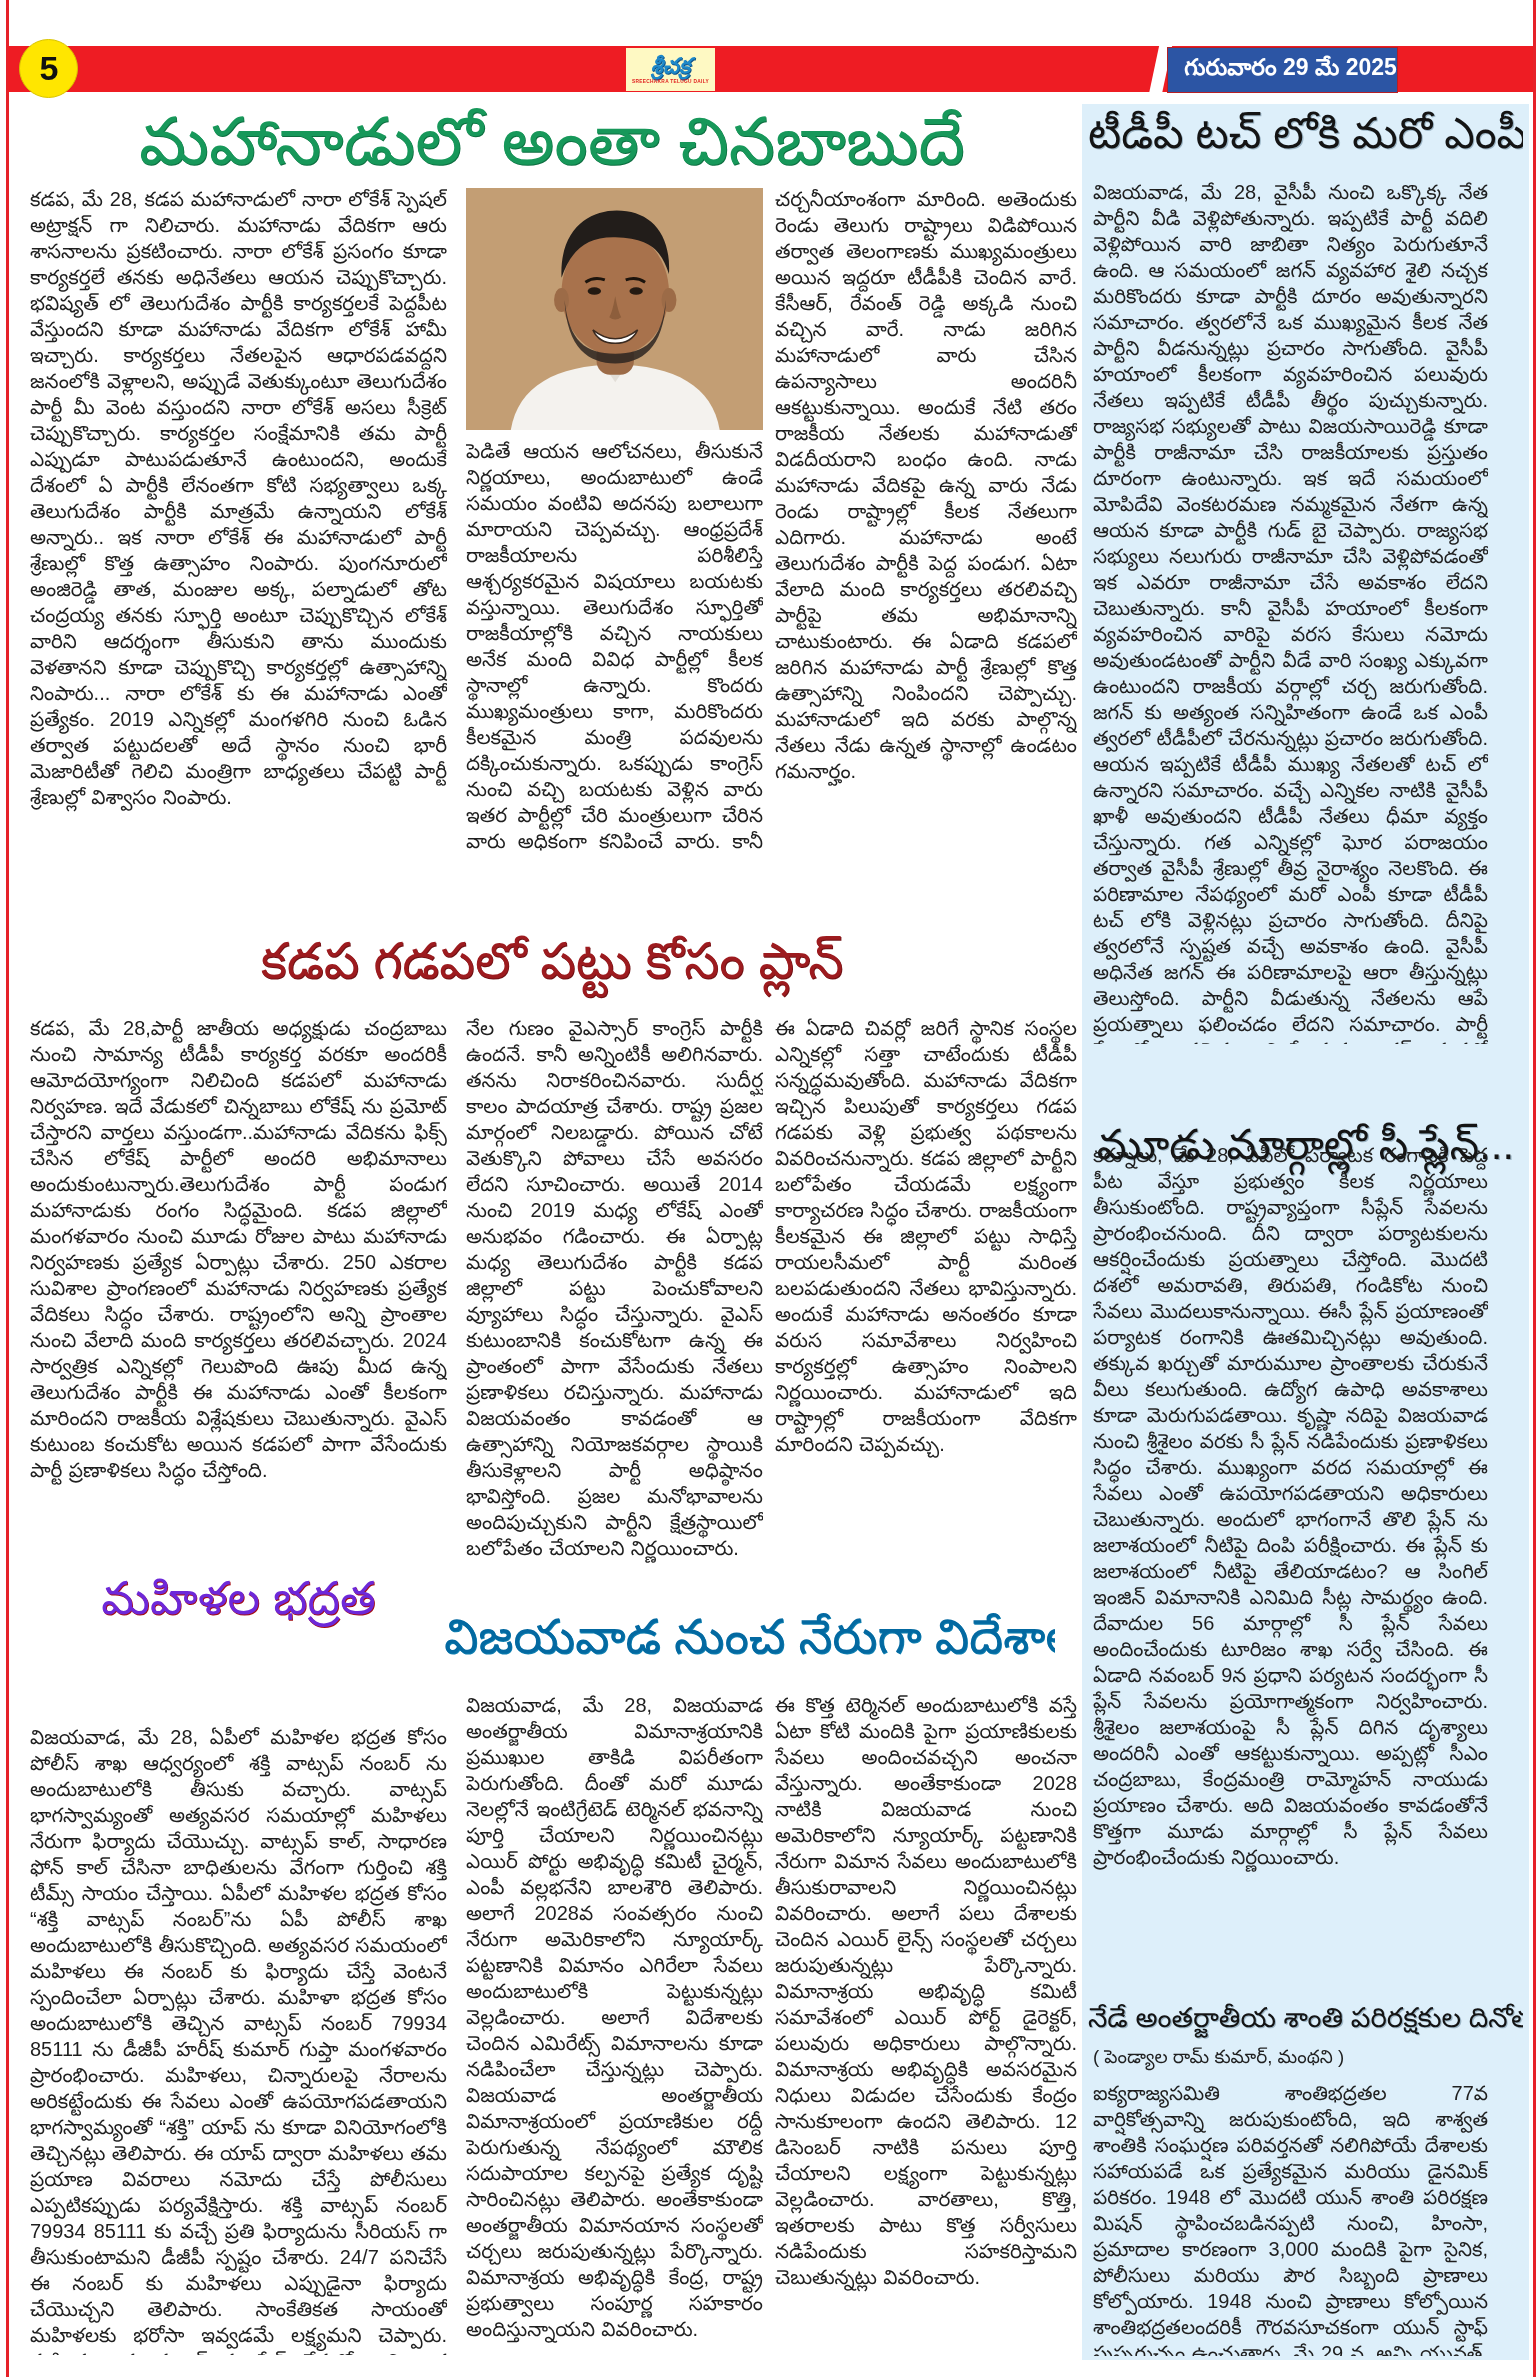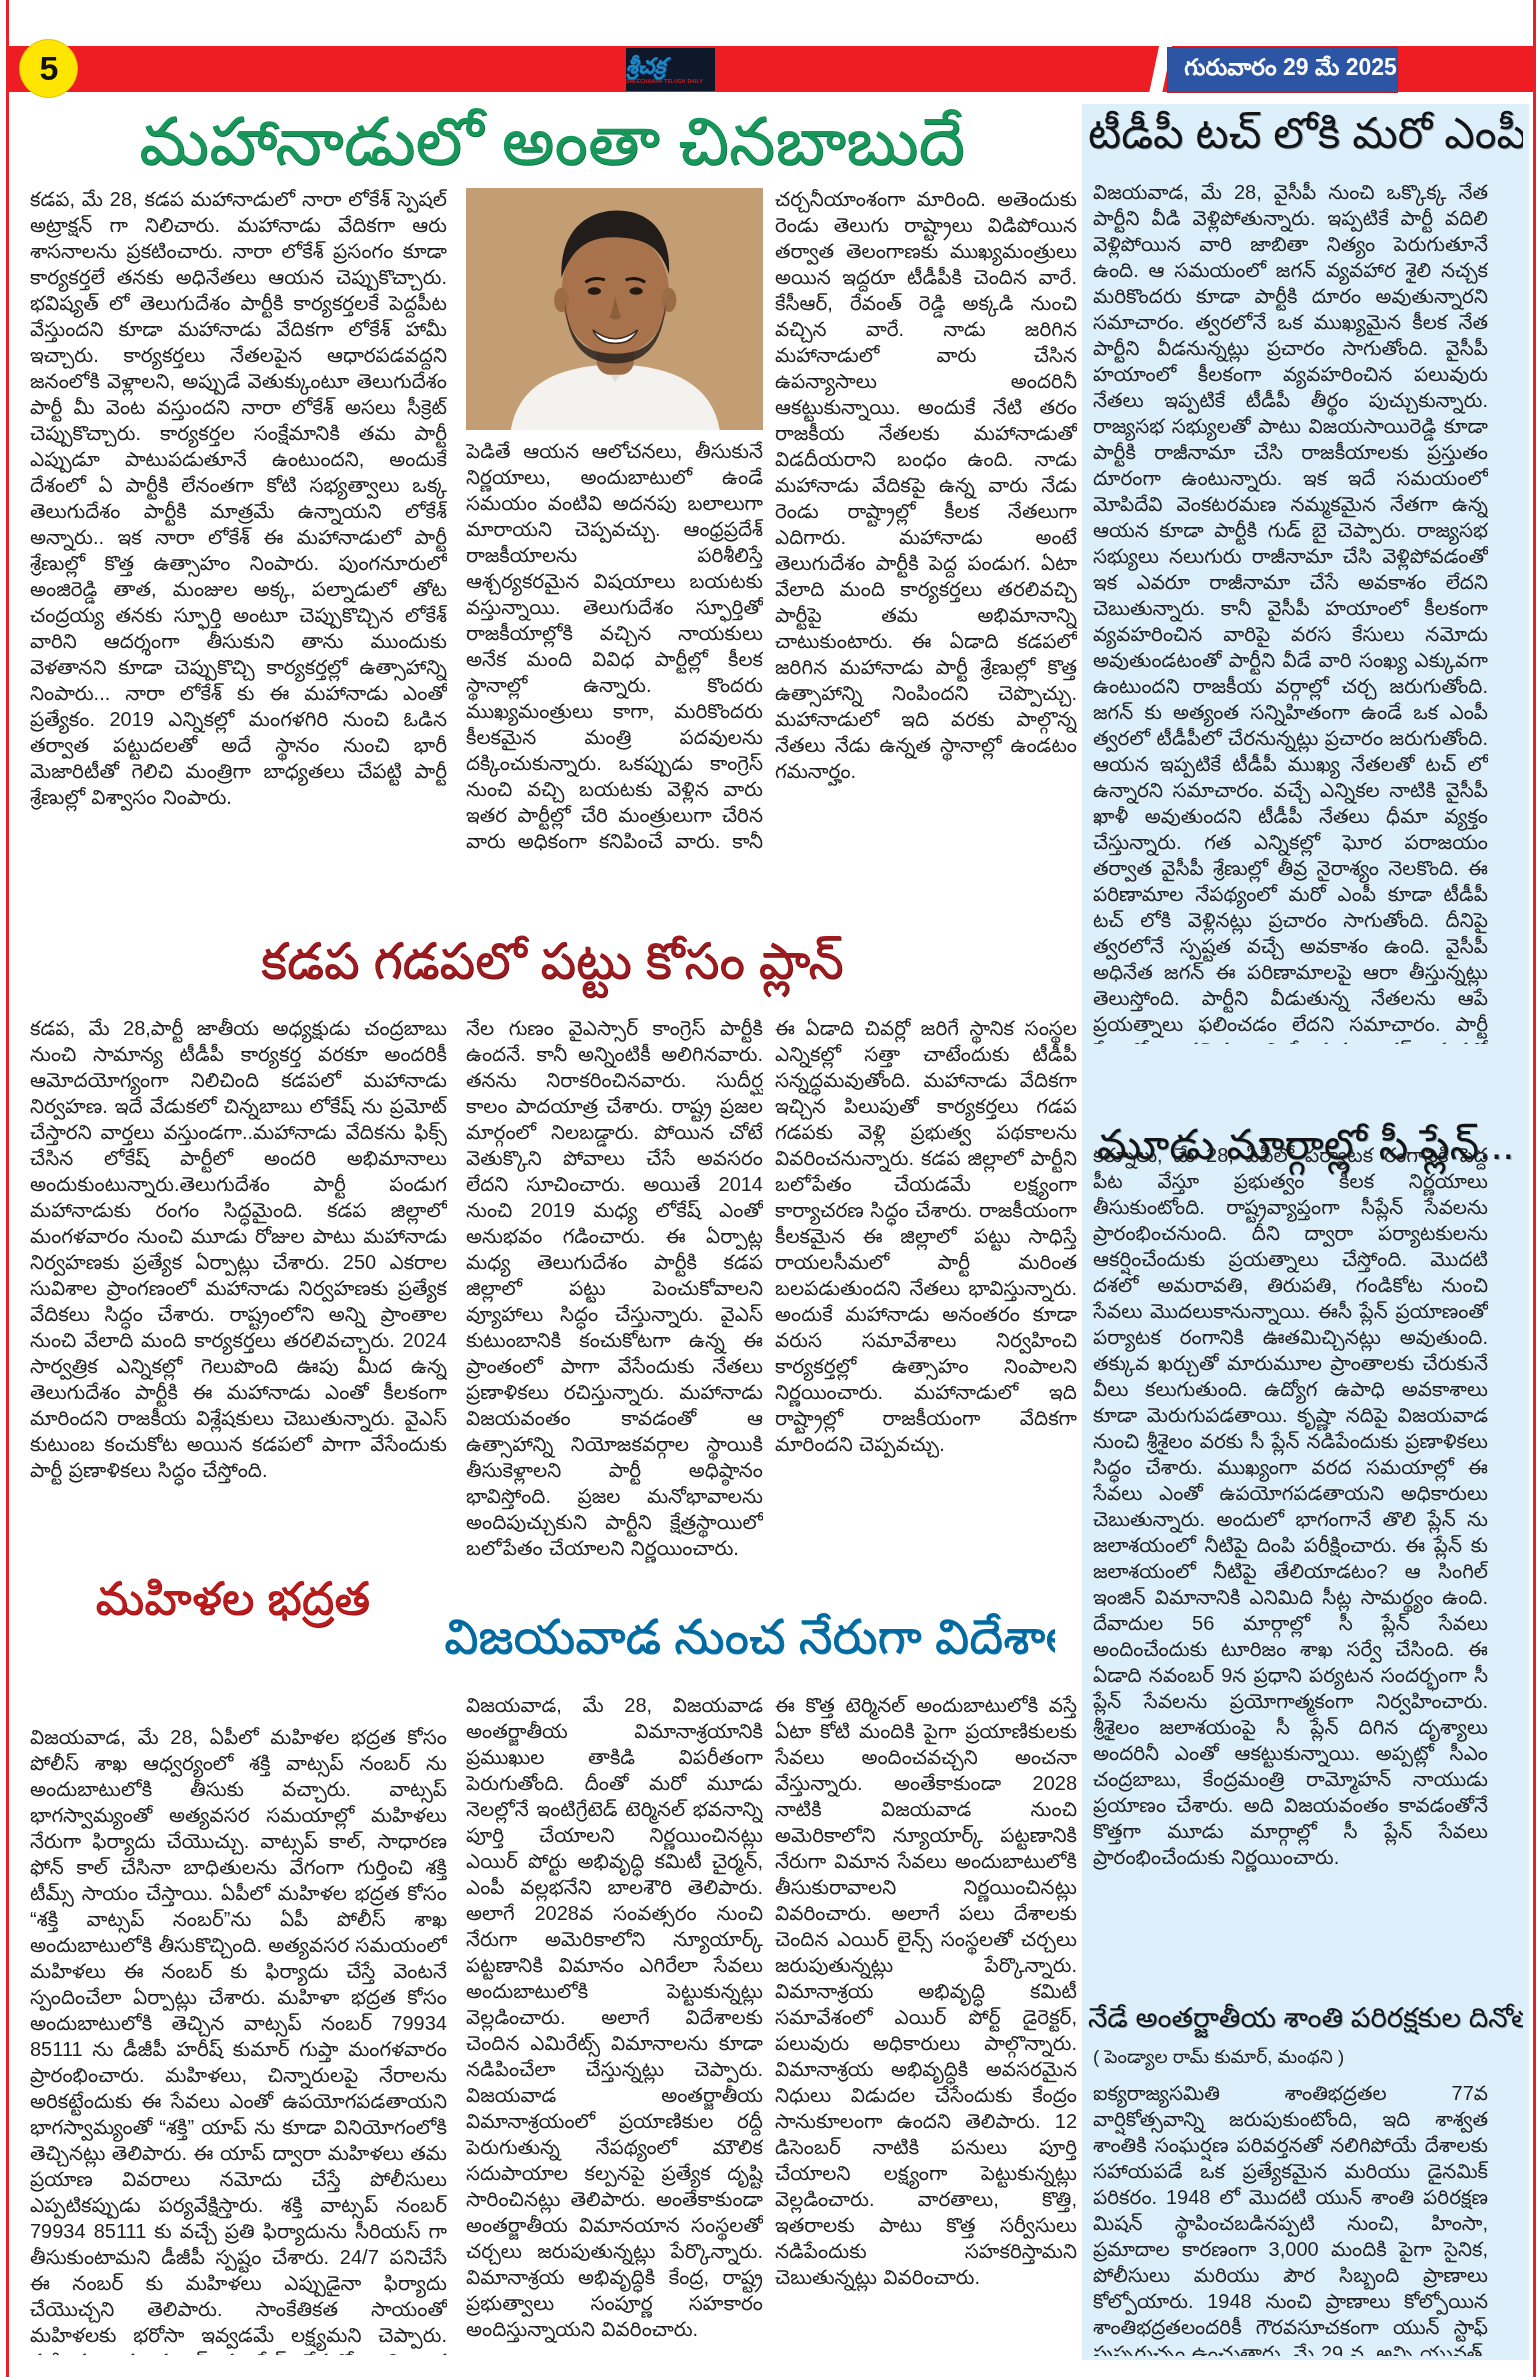--- a/index.html
+++ b/index.html
@@ -13,22 +13,22 @@
   .edge.right{left:1533px;}
 
   
   .header-bar{position:absolute;left:7.5px;top:46px;width:1525px;height:46px;background:#ee1c23;}
   .page-circle{
     position:absolute;left:19.4px;top:39px;width:57px;height:57px;border-radius:50%;
     background:#ffe600;border:1.5px solid #d9c400;display:flex;align-items:center;justify-content:center;
     font-size:34px;font-weight:bold;color:#111;z-index:3;
   }
   .logo-box{
-    position:absolute;left:626px;top:48px;width:89px;height:43px;background:#0f172a;
-    display:flex;flex-direction:column;justify-content:center;z-index:3;
+    position:absolute;left:626px;top:48px;width:89px;height:43px;background:#fef9c3;
+    display:flex;flex-direction:column;align-items:center;justify-content:center;z-index:3;
   }
   .logo-title{font-size:21.6px;font-weight:bold;font-style:italic;color:#1e88c9;
     text-shadow:0.7px 0.7px 0 #0c4e86;line-height:1;}
   .logo-tagline{font-size:4.8px;font-weight:bold;color:#e0201f;margin-top:2.2px;letter-spacing:0.3px;}
   .date-slash{position:absolute;left:1154px;top:46px;width:13.4px;height:48px;background:#ffffff;
     transform:skewX(-12deg);z-index:3;}
   .date-box{
     position:absolute;left:1167px;top:47px;width:231px;height:46px;background:#2c55a4;
     border:1.5px solid #b61f24;box-sizing:border-box;display:flex;align-items:center;justify-content:center;
     color:#ffffff;font-size:23px;font-weight:bold;z-index:3;white-space:nowrap;padding-left:16px;
@@ -36,21 +36,21 @@
 
   
   .right-panel{position:absolute;left:1082px;top:104px;width:447px;height:2256px;background:#ddeffa;}
 
   
   .hl{position:absolute;text-align:center;font-weight:normal;white-space:nowrap;overflow:hidden;}
   .hl-green{left:30px;top:103px;width:1044px;height:81px;font-size:66px;color:#17985a;
     text-shadow:0.7px 0.7px 0 #0d6e40;}
   .hl-maroon{left:30px;top:932px;width:1044px;height:75px;font-size:50px;color:#9d1b1f;
     text-shadow:0.7px 0.7px 0 #6d1013;}
-  .hl-red{left:24px;top:1563px;width:417px;height:155px;font-size:46px;line-height:1.55;color:#b91c1c;
+  .hl-red{left:30px;top:1563px;width:417px;height:155px;font-size:46px;line-height:1.55;color:#6d28d9;
     text-shadow:0.7px 0.7px 0 #a50d12;white-space:normal;}
   .hl-cyan{left:444px;top:1609px;width:611px;height:69px;font-size:48px;color:#0369a1;
     text-shadow:0.7px 0.7px 0 #0f7fb0;}
   .hl-rail{left:1088px;width:435px;color:#141414;text-shadow:1.1px 1.1px 0 #9db6c6;}
   .hl-rail1{top:109px;height:63px;font-size:43px;}
   .hl-rail2{top:1074px;height:61px;font-size:42px;margin-top:47px;}
   .hl-rail3{top:2002px;height:39px;font-size:27.6px;}
 
   
   .col{

